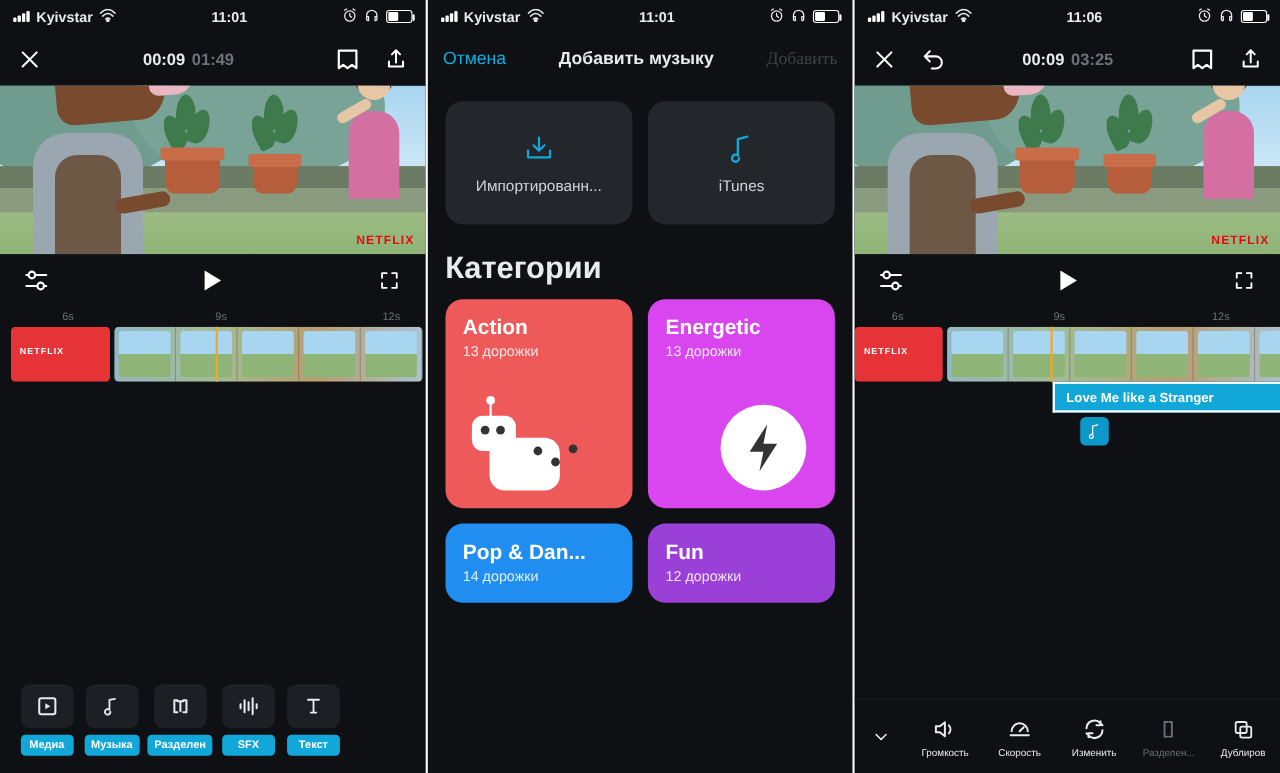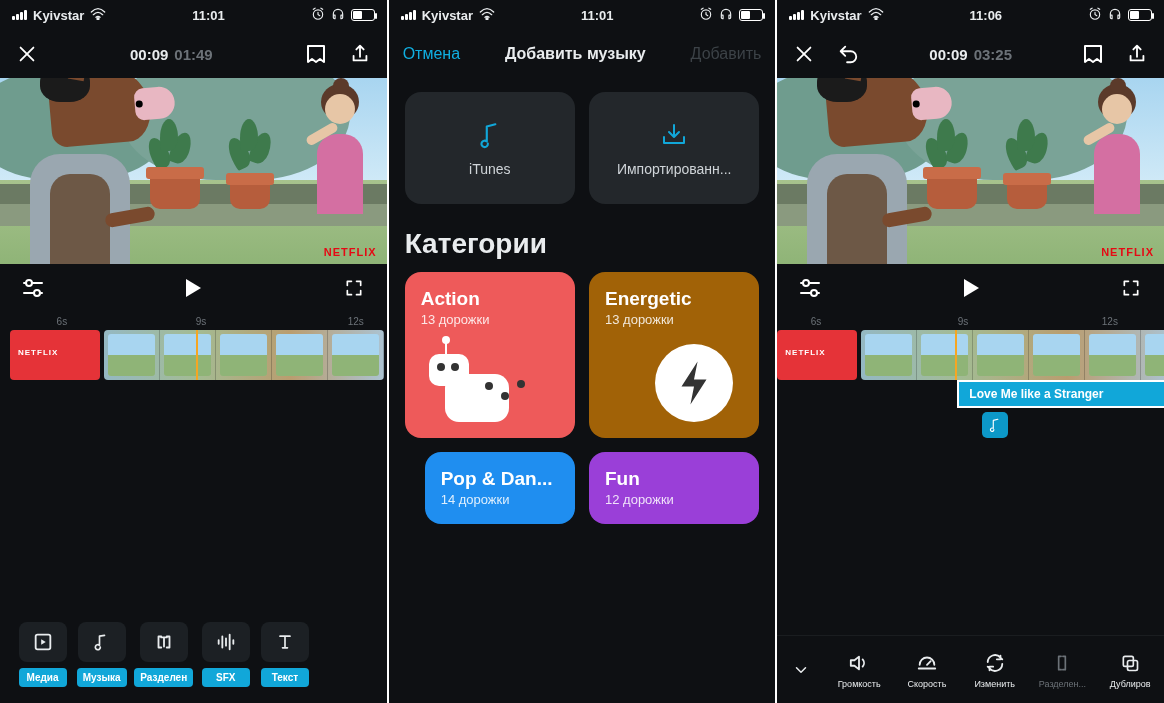--- a/index.html
+++ b/index.html
@@ -27,21 +27,21 @@
   .bat i{display:block;width:9px;height:8px;margin:1px;background:#fff;border-radius:1px;}
 
   
   .topnav{height:48px;display:flex;align-items:center;padding:0 14px;gap:18px;font-size:15px;}
   .topnav .spacer{flex:1;}
   .time{font-weight:700;display:flex;gap:6px;align-items:baseline;}
   .time .muted{color:var(--dim);}
   .ico{width:26px;height:26px;display:flex;align-items:center;justify-content:center;color:#fff;}
 
   
-  .preview{height:186px;position:relative;overflow:hidden;background:#5aa;}
+  .preview{height:153px;position:relative;overflow:hidden;background:#5aa;}
   .scene{position:absolute;inset:0;}
   .sky{position:absolute;inset:0;background:linear-gradient(#a8d5f0 0%,#cfe9f7 55%,#a7c28d 55%,#8fb477 100%);}
   .hills{position:absolute;left:0;right:0;bottom:45%;height:40%;}
   .hills::before,.hills::after{content:"";position:absolute;bottom:0;border-radius:50%/60%;}
   .hills::before{left:-30px;width:200px;height:110px;background:#6f9c8e;}
   .hills::after{left:120px;width:230px;height:130px;background:#7aa397;}
   .counter{position:absolute;left:0;right:0;bottom:60px;height:20px;background:#6b7a63;}
   .shelf{position:absolute;left:0;right:0;bottom:38px;height:22px;background:#8a9a7f;}
   .plant{position:absolute;bottom:55px;}
   .pot{width:50px;height:34px;background:#b65d3c;border-radius:0 0 10px 10px;position:relative;}
@@ -105,33 +105,33 @@
   .toolrow .collapse{width:44px;height:44px;display:flex;align-items:center;justify-content:center;margin:0 2px;}
   .toolrow .t{flex:1;display:flex;flex-direction:column;align-items:center;gap:4px;font-size:9px;color:var(--dim);}
   .toolrow .t.active{color:var(--text);}
   .toolrow .t .ic{height:24px;display:flex;align-items:center;justify-content:center;}
   .toolrow .t.active .ic{color:var(--text);}
 
   
   .mnav{height:48px;display:flex;align-items:center;justify-content:space-between;padding:0 14px;font-size:16px;}
   .mnav .cancel{color:#10aee0;font-weight:500;}
   .mnav .title{font-weight:700;}
-  .mnav .add{color:#3c4247;}
+  .mnav .add{color:#3c4247;font-family:Liberation Serif, serif;}
   .srcrow{display:flex;gap:14px;padding:14px 16px 24px;}
   .src{flex:1;height:112px;background:var(--panel2);border-radius:16px;display:flex;flex-direction:column;align-items:center;justify-content:center;gap:10px;}
   .src .ic{color:var(--accent);height:32px;display:flex;align-items:center;}
   .src .tx{font-size:14px;color:#cfd4d8;max-width:90%;white-space:nowrap;overflow:hidden;text-overflow:ellipsis;}
   .cats-h{font-size:28px;font-weight:800;padding:0 16px 12px;}
   .cats{display:grid;grid-template-columns:1fr 1fr;gap:14px;padding:0 16px;}
-  .cat{height:166px;border-radius:16px;padding:16px;position:relative;overflow:hidden;}
+  .cat{height:190px;border-radius:16px;padding:16px;position:relative;overflow:hidden;}
   .cat .cn{font-size:19px;font-weight:800;color:#fff;}
   .cat .ct{font-size:13px;color:rgba(255,255,255,.85);margin-top:2px;}
   .cat.red{background:#ee5a5a;}
-  .cat.teal{background:#a16207;}
-  .cat.blue{background:#1f8ef0;margin-left:20px;}
+  .cat.teal{background:#d946ef;}
+  .cat.blue{background:#1f8ef0;}
   .cat.purple{background:#9a3fd8;}
   .cat.short{height:72px;}
   .cart{position:absolute;}
   .cat.red .cart{left:10px;bottom:6px;width:120px;height:90px;}
   .robot{position:relative;width:100%;height:100%;}
   .robot .bod{position:absolute;left:30px;bottom:10px;width:64px;height:48px;background:#fff;border-radius:14px;}
   .robot .head{position:absolute;left:14px;bottom:46px;width:40px;height:32px;background:#fff;border-radius:10px;}
   .robot .eye{position:absolute;width:8px;height:8px;background:#333;border-radius:50%;top:9px;}
   .robot .eye.e1{left:8px;} .robot .eye.e2{left:22px;}
   .robot .ant{position:absolute;left:30px;bottom:76px;width:2px;height:14px;background:#fff;}
@@ -365,33 +365,33 @@
 
   <div class="mnav">
     <span class="cancel">Отмена</span>
     <span class="title">Добавить музыку</span>
     <span class="add">Добавить</span>
   </div>
 
   <div class="srcrow">
     <div class="src">
       <div class="ic">
+            <svg width="28" height="26" viewBox="0 0 28 26">
+              <path d="M14 3v12M9 10l5 5 5-5M4 15v6h20v-6"></path>
+            </svg>
+          </div>
+      <div class="tx">Импортированн...</div>
+    </div>
+    <div class="src">
+      <div class="ic">
             <svg width="26" height="30" viewBox="0 0 24 28">
               <path d="M10 22a3 3 0 11-1-2V6l8-2"></path>
             </svg>
           </div>
       <div class="tx">iTunes</div>
-    </div>
-    <div class="src">
-      <div class="ic">
-            <svg width="28" height="26" viewBox="0 0 28 26">
-              <path d="M14 3v12M9 10l5 5 5-5M4 15v6h20v-6"></path>
-            </svg>
-          </div>
-      <div class="tx">Импортированн...</div>
     </div>
   </div>
 
   <div class="cats-h">Категории</div>
   <div class="cats">
     <div class="cat red">
       <div class="cn">Action</div>
       <div class="ct">13 дорожки</div>
       <div class="cart">
             <div class="robot">

